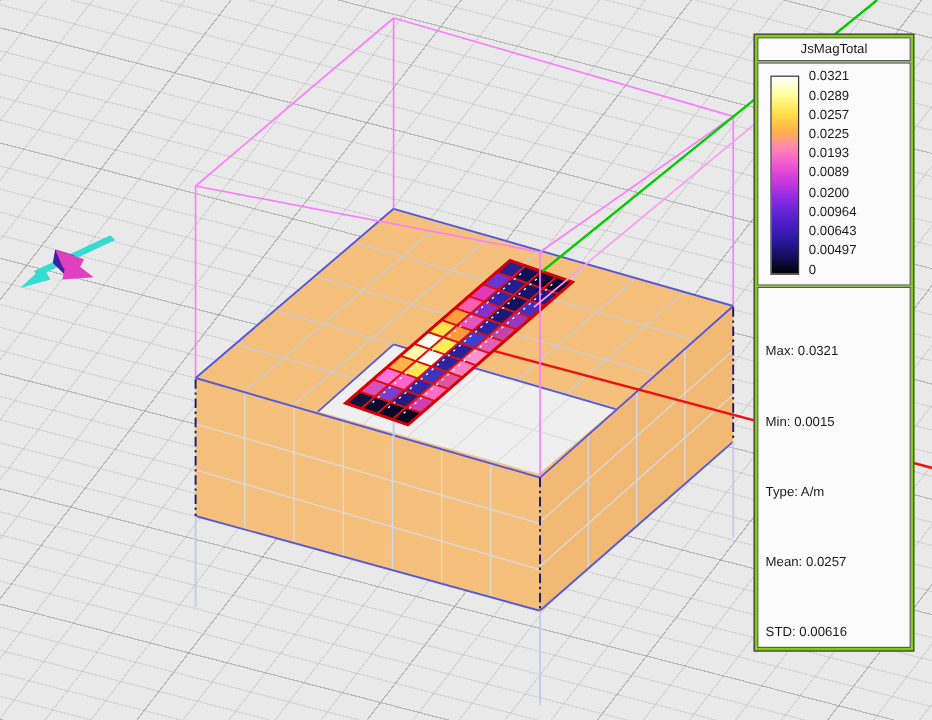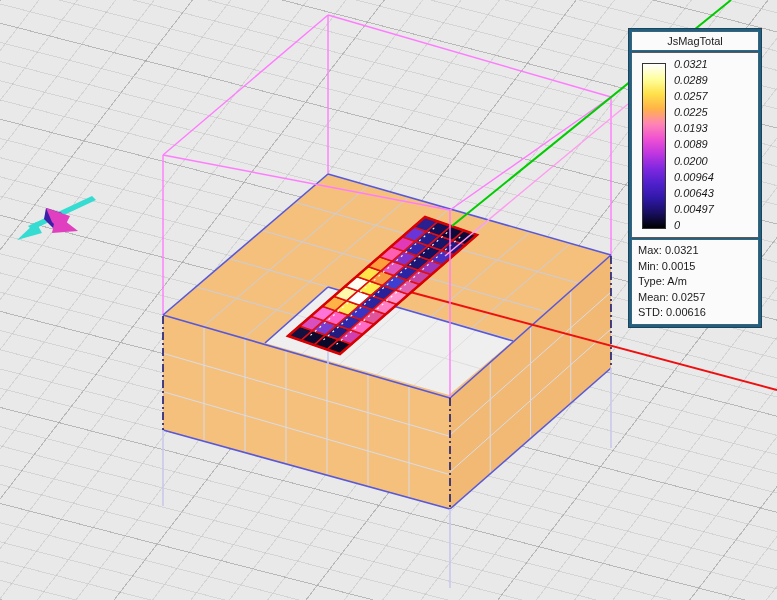--- a/index.html
+++ b/index.html
@@ -14,38 +14,38 @@
     background-image:
       repeating-linear-gradient(14.5deg, rgba(150,150,150,.45) 0 1px, transparent 1px 93px),
       repeating-linear-gradient(127.6deg, rgba(150,150,150,.45) 0 1px, transparent 1px 152px),
       repeating-linear-gradient(14.5deg, rgba(175,175,175,.35) 0 1px, transparent 1px 18.6px),
       repeating-linear-gradient(127.6deg, rgba(175,175,175,.35) 0 1px, transparent 1px 30.4px);
   }
   #scene{position:absolute;left:0;top:0;}
   
   .legend{
     position:absolute;left:628px;top:28px;width:134px;
-    background:#0369a1;border:1px solid #3a3a3a;box-sizing:border-box;
+    background:#84cc16;border:1px solid #3a3a3a;box-sizing:border-box;
     font-size:11px;color:#1a1a1a;padding:1px;
   }
   .lg-box{background:#fbfbfb;border:1px solid #5a5a5a;margin:1px;box-sizing:border-box;}
   .lg-title{height:20px;line-height:18px;text-align:center;}
   .lg-type{height:20px;line-height:18px;padding-left:6px;}
-  .lg-scale{height:186px;position:relative;font-style:italic;}
+  .lg-scale{height:186px;position:relative;}
   .colorbar{
     position:absolute;left:10px;top:10px;width:22px;height:164px;
     border:1px solid #333;
   }
   .scale-labels{
     position:absolute;left:42px;top:4px;height:176px;width:80px;
     display:flex;flex-direction:column;justify-content:space-between;
   }
   .scale-labels span{display:block;height:15px;line-height:15px;}
   .lg-stats{padding:3px 0 3px 6px;}
-  .lg-stats div{line-height:15.5px;}
+  .lg-stats div{line-height:15.5px;margin-top:43px;}
 </style>
 </head>
 <body>
 
 <div id="bg"></div>
 
 <svg id="scene" width="777" height="600" viewBox="0 0 777 600">
   <defs>
     <clipPath id="clip-top" clip-rule="evenodd">
       <path d="M163,315 L328,174 L611,255 L450,398 Z M265,343 L328,287 L513,341 L449,395 Z" clip-rule="evenodd"></path>

